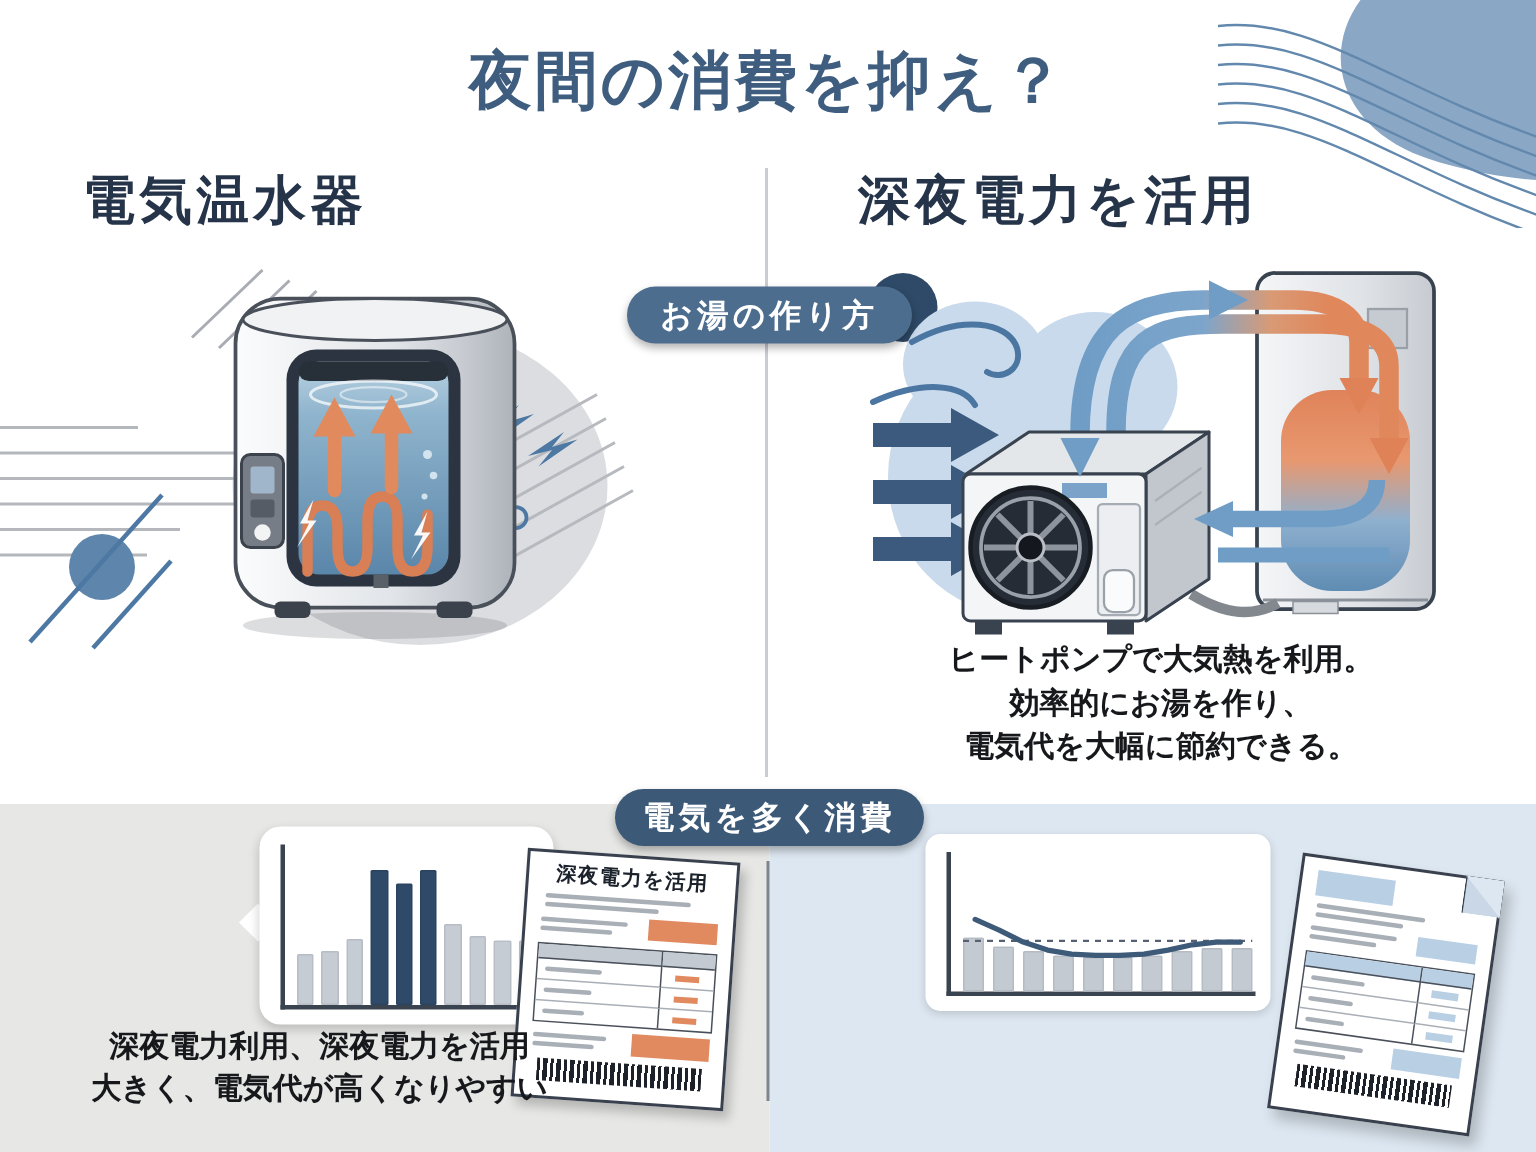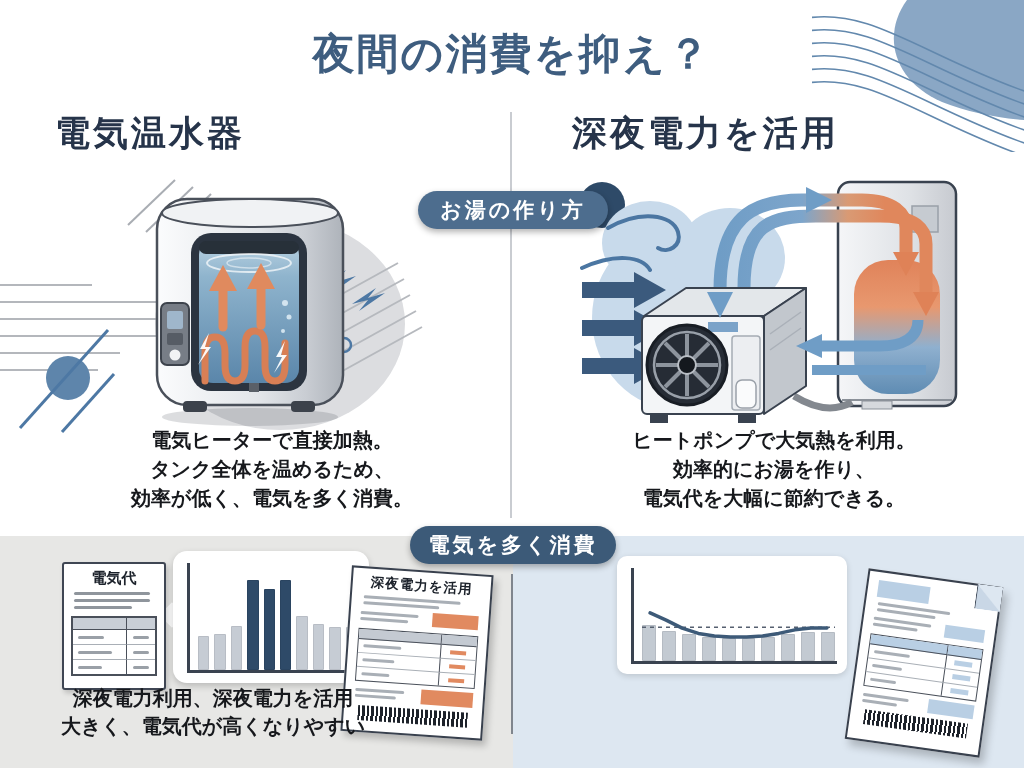--- a/index.html
+++ b/index.html
@@ -277,59 +277,28 @@
 
     <g>
       <polygon points="226,19 226,45 252,32" fill="#6f9dc6"></polygon>
       <polygon points="313,84 339,84 326,108" fill="#df8257"></polygon>
       <polygon points="333,124 359,124 346,148" fill="#df8257"></polygon>
       <polygon points="127,124 153,124 140,150" fill="#6f9dc6"></polygon>
       <polygon points="242,166 242,190 216,178" fill="#6f9dc6"></polygon>
     </g>
   </svg>
 
-  <div class="abs desc" id="descL">電気ヒーターで直接加熱。
-タンク全体を温めるため、
-効率が低く、電気を多く消費。</div>
   <div class="abs desc" id="descR">ヒートポンプで大気熱を利用。
 効率的にお湯を作り、
 電気代を大幅に節約できる。</div>
 
   <div class="abs" id="panelL"></div>
   <div class="abs" id="panelR"></div>
   <div class="abs" id="bdiv"></div>
 
-  <div class="abs" id="bill">
-    <div class="t">電気代</div>
-    <div class="gline" style="width:76%"></div>
-    <div class="gline" style="width:76%"></div>
-    <div class="gline" style="width:58%"></div>
-    <div class="minitable">
-      <div class="hd" style="border-right:1px solid #4a505a"></div>
-        <div class="hd"></div>
-      <div class="cell l">
-          <div class="sline" style="width:55%"></div>
-        </div>
-        <div class="cell r">
-          <div class="sline" style="width:55%"></div>
-        </div>
-      <div class="cell l">
-          <div class="sline" style="width:70%"></div>
-        </div>
-        <div class="cell r">
-          <div class="sline" style="width:55%"></div>
-        </div>
-      <div class="cell l" style="border-bottom:none">
-          <div class="sline" style="width:50%"></div>
-        </div>
-        <div class="cell r" style="border-bottom:none">
-          <div class="sline" style="width:55%"></div>
-        </div>
-    </div>
-  </div>
 
   <div class="abs" id="bubblePointer"></div>
   <div class="abs" id="bubble">
     <div class="axes">
       <div class="bars">
           <div class="bar" style="height: 33%; background: rgb(198, 204, 212);"></div>
           <div class="bar" style="height: 35%; background: rgb(198, 204, 212);"></div>
           <div class="bar" style="height: 43%; background: rgb(198, 204, 212);"></div>
           <div class="bar" style="height: 87%; background: rgb(46, 74, 104);"></div>
           <div class="bar" style="height: 79%; background: rgb(46, 74, 104);"></div>

